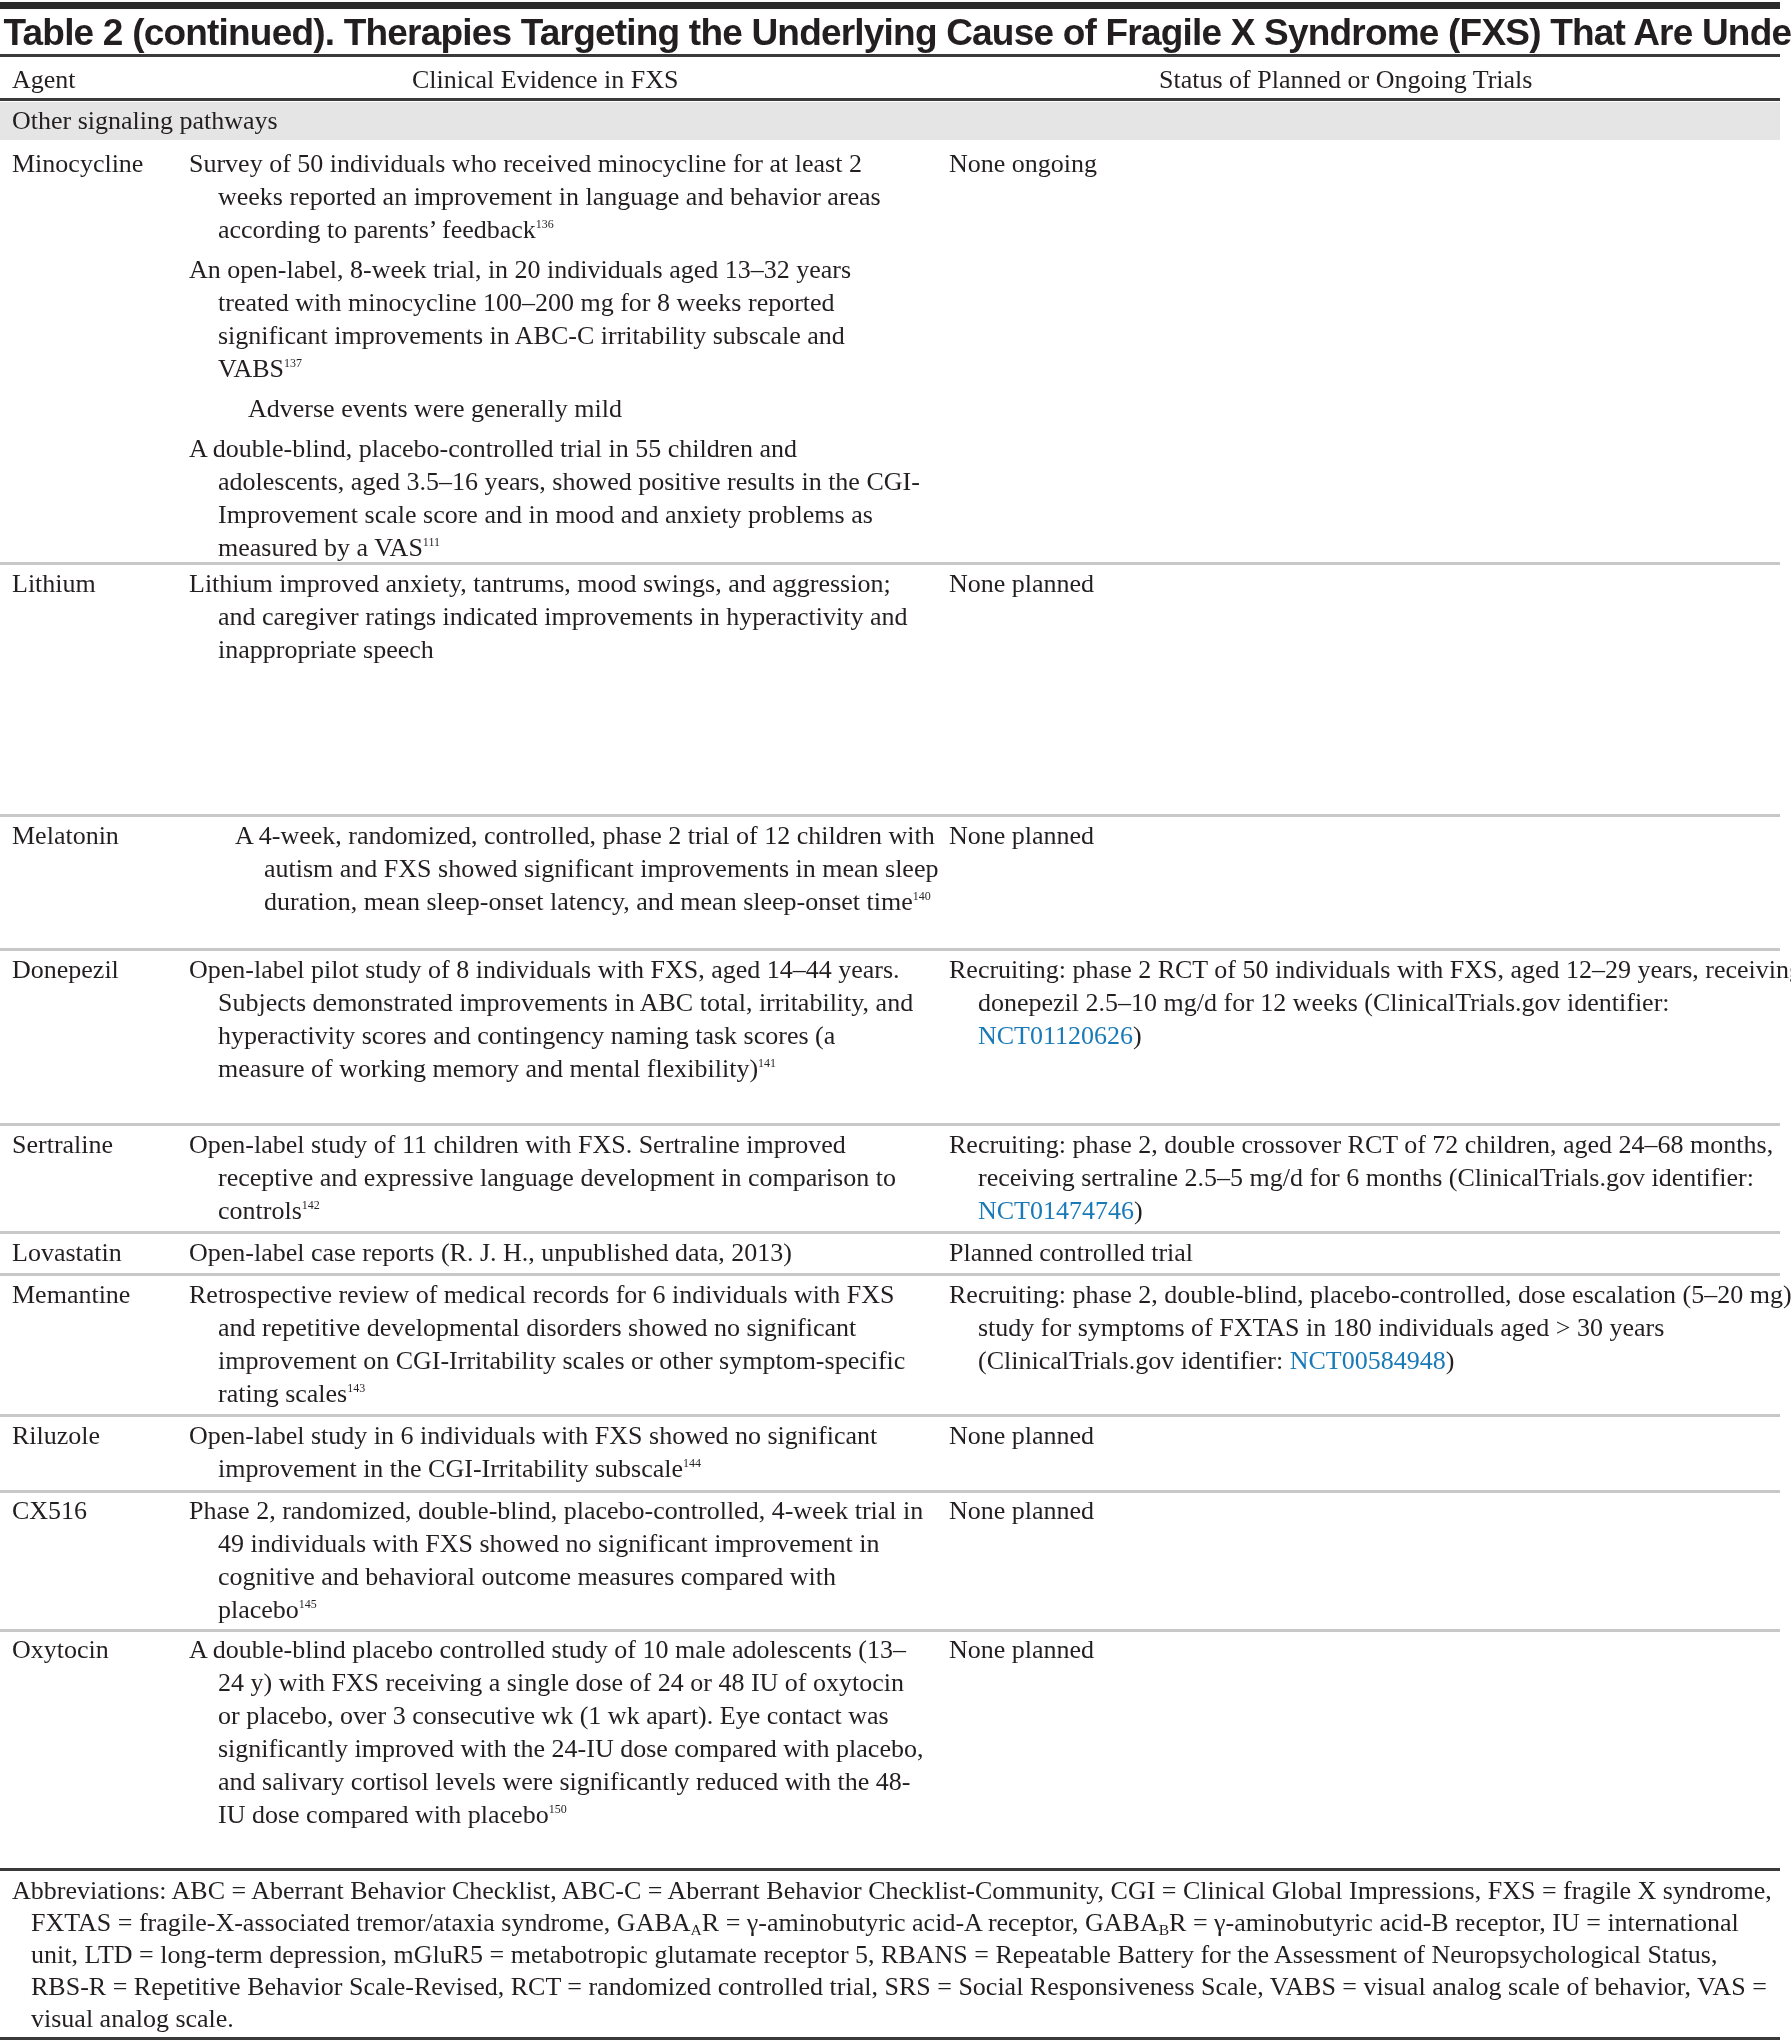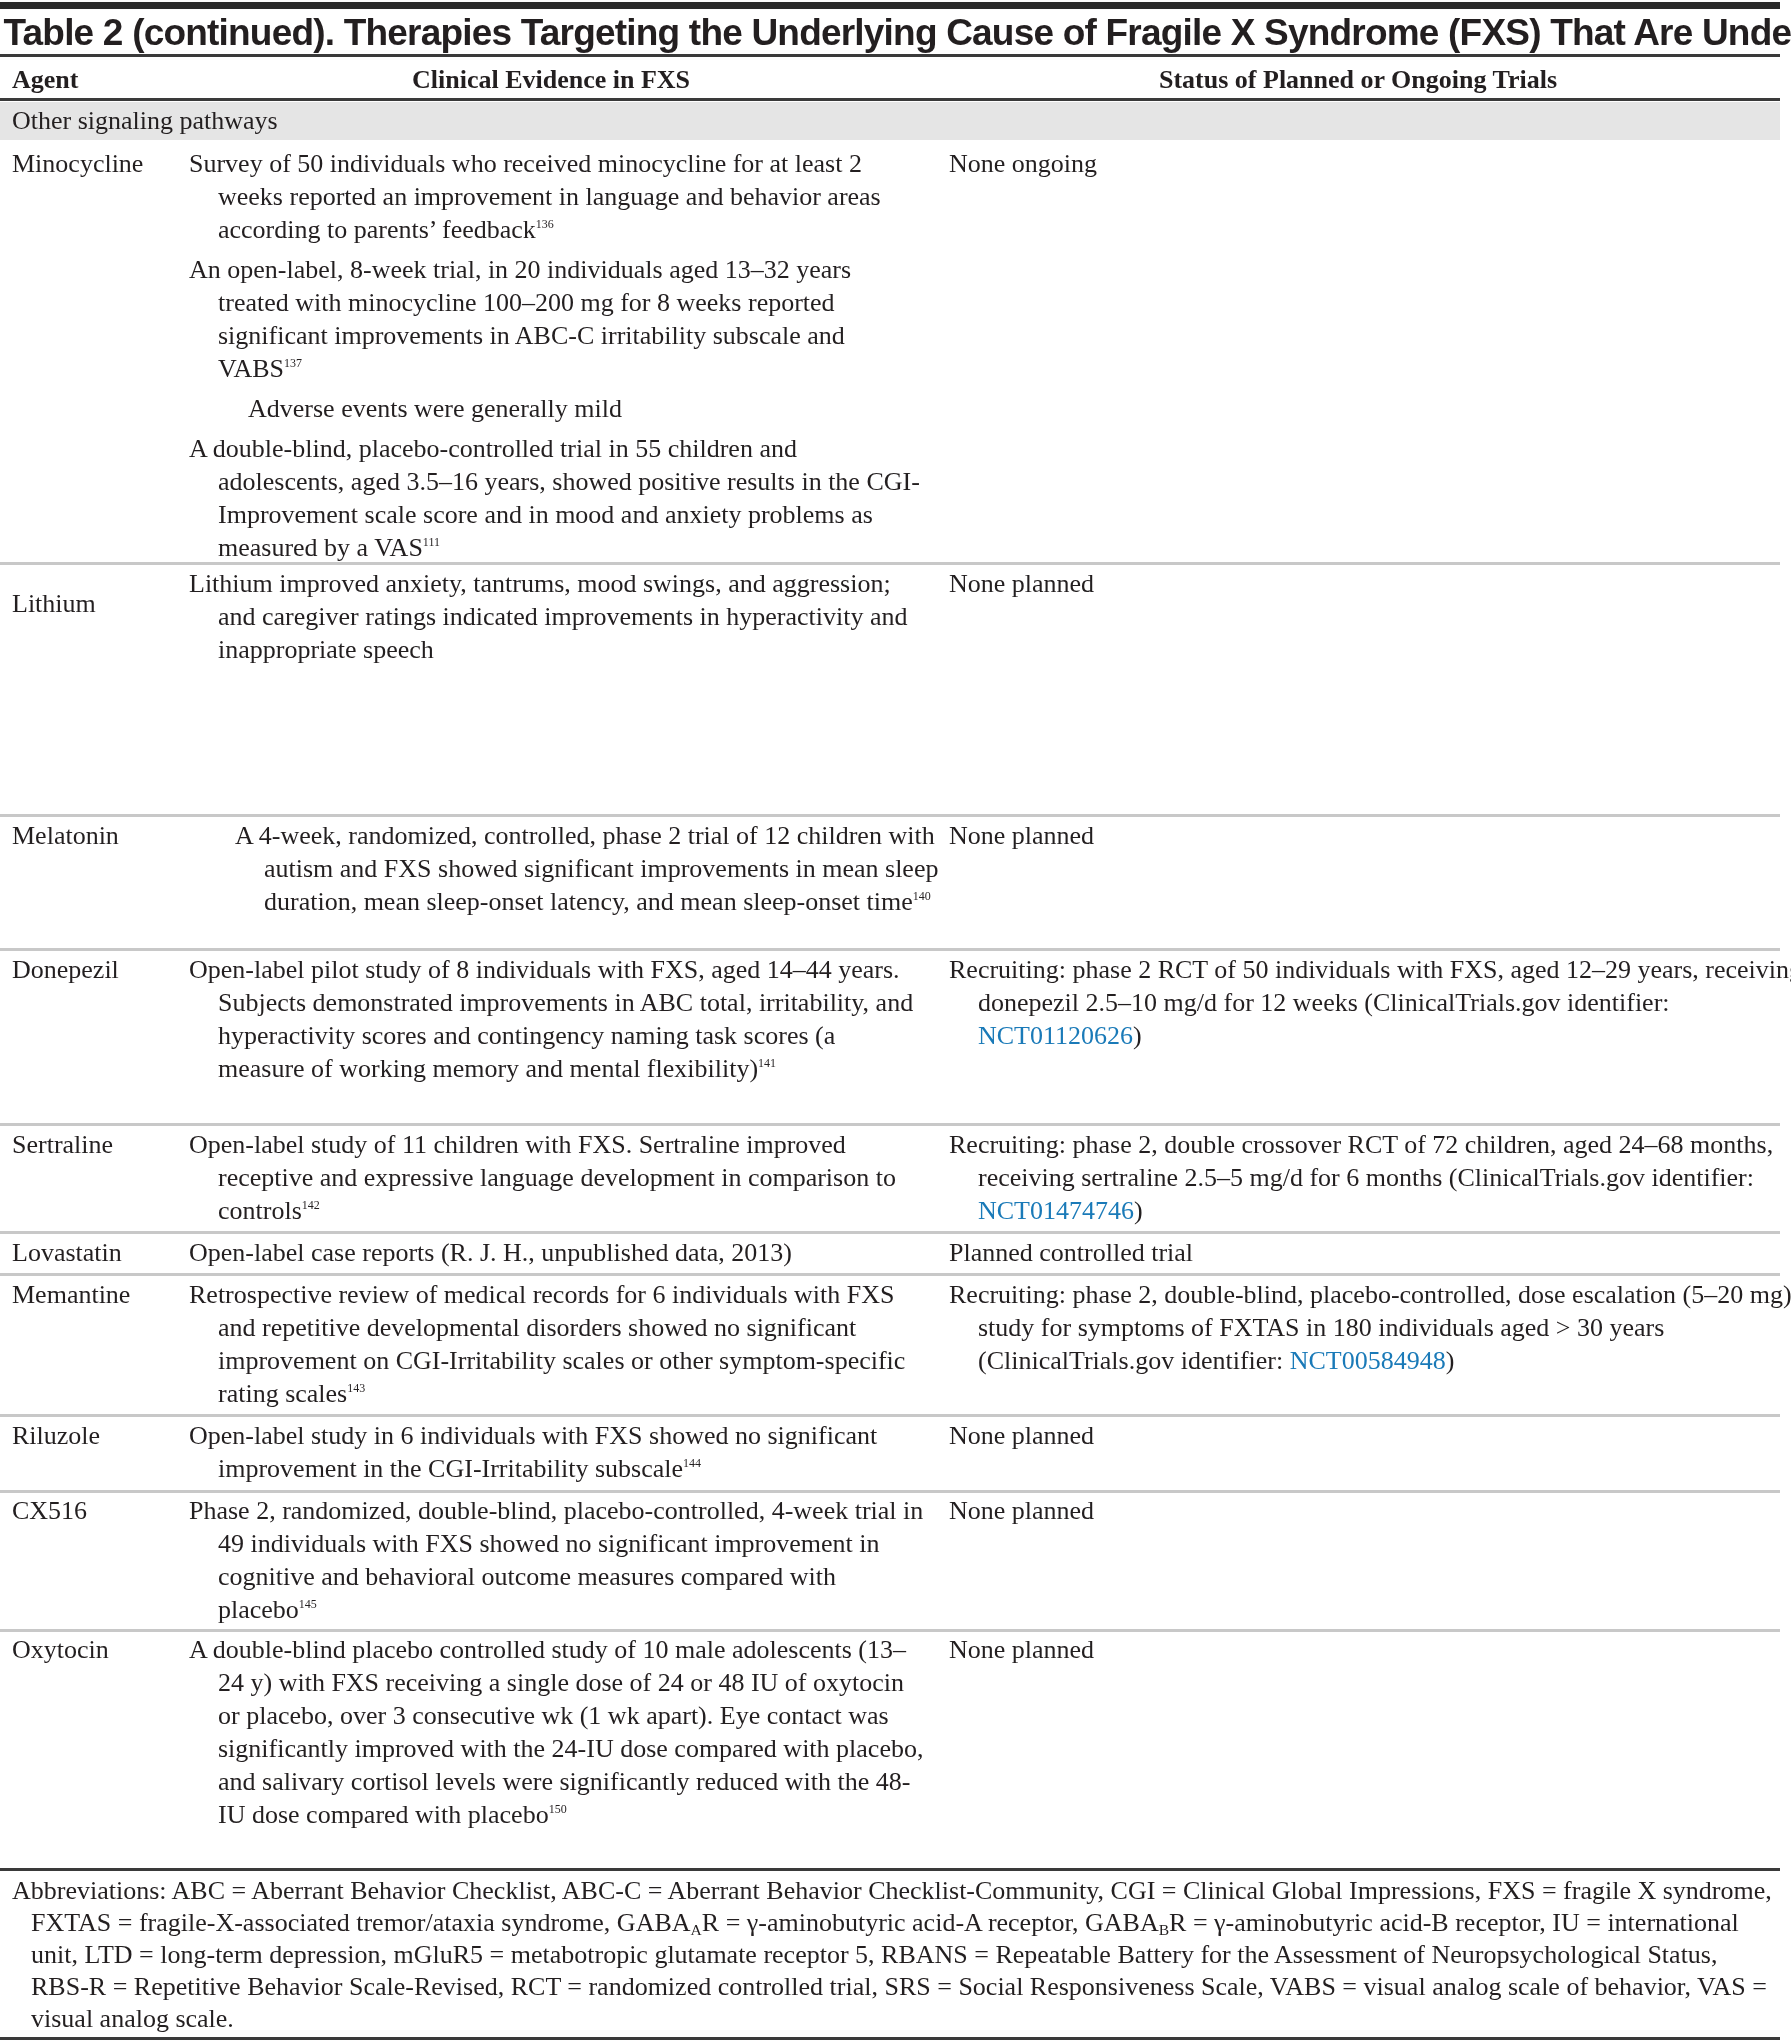--- a/index.html
+++ b/index.html
@@ -4,21 +4,21 @@
 <style>
   html, body { margin: 0; padding: 0; background: #ffffff; }
   body { width: 1791px; height: 2043px; position: relative; overflow: hidden;
          font-family: "Liberation Serif", "DejaVu Serif", serif; color: #231f20; }
   .topbar { position: absolute; left: 0; top: 1.7px; width: 1780px; height: 7.8px; background: #2b2b2b; }
   .title { position: absolute; left: 3.5px; top: 14px; width: 1776px; height: 38px;
            font-family: "Liberation Sans", "DejaVu Sans", sans-serif; font-weight: bold;
            font-size: 37px; line-height: 38px; letter-spacing: -0.8px; white-space: nowrap; color: #231f20; }
   .rule-dark { position: absolute; left: 0; width: 1780px; height: 2.6px; background: #3a3a3a; }
   .rule-light { position: absolute; left: 0; width: 1780px; height: 2.6px; background: #c8c8c8; }
-  .hdr { position: absolute; top: 63px; font-size: 26px; line-height: 33px; white-space: nowrap; font-weight: bold; }
+  .hdr { position: absolute; top: 63px; font-size: 26px; line-height: 33px; white-space: nowrap; }
   .band { position: absolute; left: 0; top: 102px; width: 1780px; height: 38px; background: #e5e5e5; }
   .band-label { position: absolute; left: 12px; top: 103px; font-size: 26px; line-height: 35px; white-space: nowrap; }
   .row { position: absolute; left: 0; width: 1780px; }
   .agent { position: absolute; left: 12px; font-size: 26px; line-height: 33px; white-space: nowrap; }
   .evidence { position: absolute; left: 189px; width: 739px; }
   .para { font-size: 26px; line-height: 33px; padding-left: 29px; text-indent: -29px; margin: 0 0 7px 0; }
   .para.sub { padding-left: 59px; text-indent: 0; }
   .status { position: absolute; left: 949px; width: 826px; font-size: 26px; line-height: 33px;
             padding-left: 29px; text-indent: -29px; }
   sup { font-size: 12px; line-height: 0; vertical-align: 9.6px; }
@@ -48,21 +48,21 @@
       <div class="evidence" style="top: 4.3px;">
         <p class="para"><span>Survey of 50 individuals who received minocycline for at least 2 weeks reported an improvement in language and behavior areas according to parents’ feedback</span><sup>136</sup></p>
         <p class="para"><span>An open-label, 8-week trial, in 20 individuals aged 13–32 years treated with minocycline 100–200 mg for 8 weeks reported significant improvements in ABC-C irritability subscale and VABS</span><sup>137</sup></p>
         <p class="para sub"><span>Adverse events were generally mild</span></p>
         <p class="para"><span>A double-blind, placebo-controlled trial in 55 children and adolescents, aged 3.5–16 years, showed positive results in the CGI-Improvement scale score and in mood and anxiety problems as measured by a VAS</span><sup>111</sup></p>
       </div>
       <div class="status" style="top: 4.3px;"><span>None ongoing</span></div>
     </div>
     <div class="rule-light" style="top: 562px;"></div>
     <div class="row" style="top: 563px;">
-      <div class="agent" style="top: 4.3px; margin-top: 20px;">Lithium</div>
+      <div class="agent" style="top: 4.3px;">Lithium</div>
       <div class="evidence" style="top: 4.3px;">
         <p class="para"><span>Lithium improved anxiety, tantrums, mood swings, and aggression; and caregiver ratings indicated improvements in hyperactivity and inappropriate speech</span></p>
       </div>
       <div class="status" style="top: 4.3px;"><span>None planned</span></div>
     </div>
     <div class="rule-light" style="top: 814px;"></div>
     <div class="row" style="top: 815px;">
       <div class="agent" style="top: 4.3px;">Melatonin</div>
       <div class="evidence" style="top: 4.3px; margin-left: 46px;">
         <p class="para"><span>A 4-week, randomized, controlled, phase 2 trial of 12 children with autism and FXS showed significant improvements in mean sleep duration, mean sleep-onset latency, and mean sleep-onset time</span><sup>140</sup></p>

